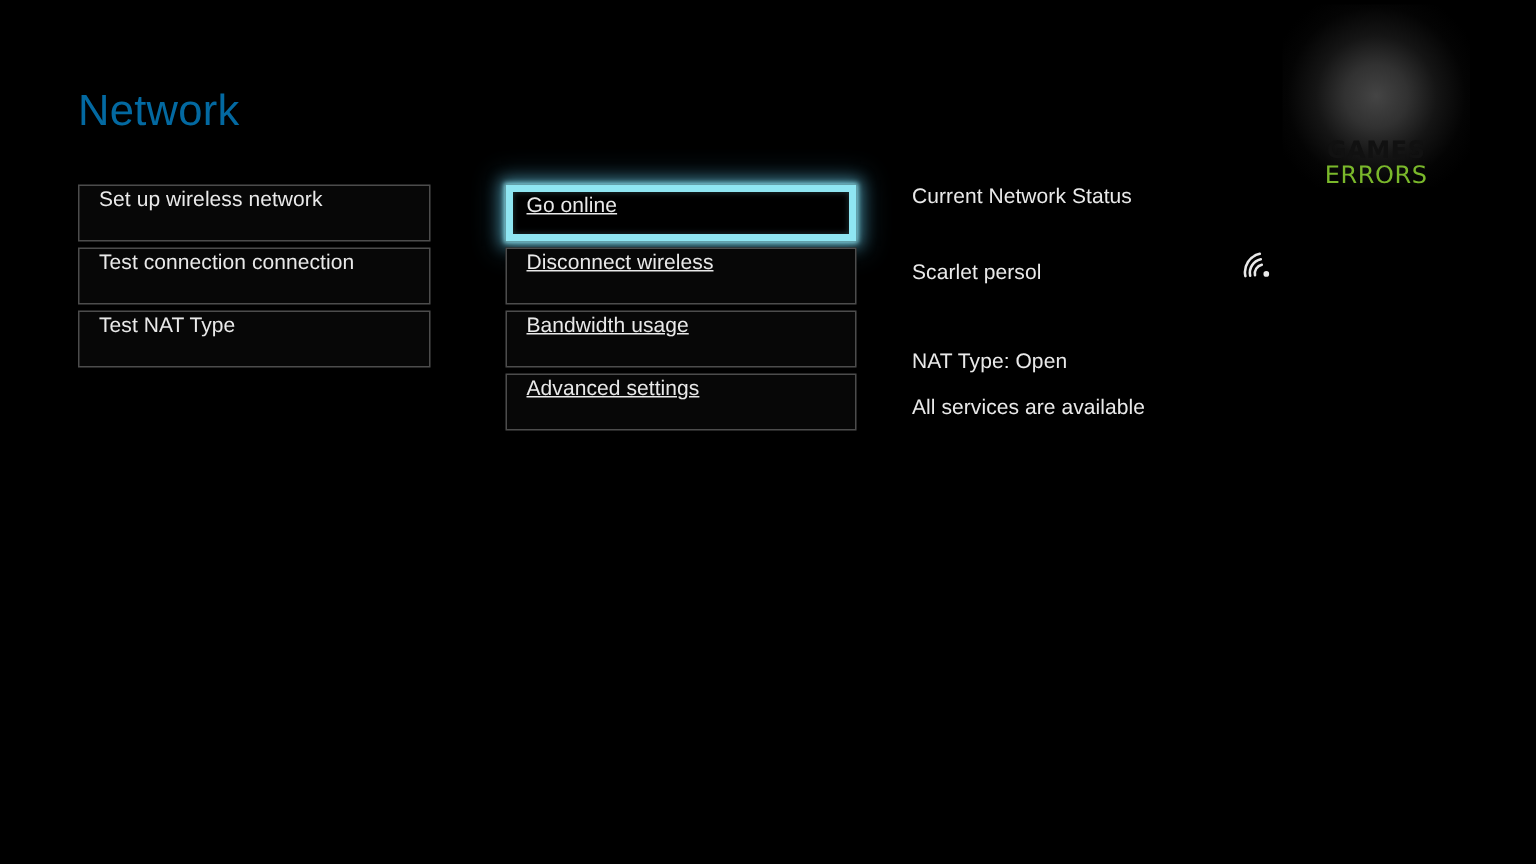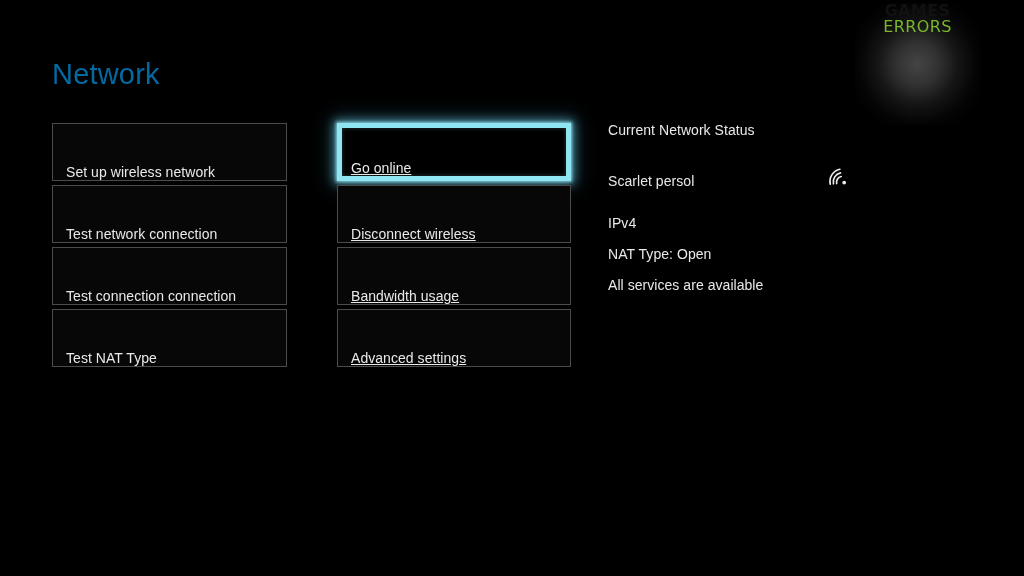--- a/index.html
+++ b/index.html
@@ -33,25 +33,25 @@
   .col {
     position: absolute;
     display: flex;
     flex-direction: column;
   }
   .col-left  { left: 52px;  top: 123px; width: 235px; }
   .col-mid   { left: 337px; top: 123px; width: 234px; text-decoration: underline; }
 
   .tile {
     box-sizing: border-box;
-    height: 58px;
+    height: 38px;
     border: 1px solid #4c4c4c;
     background: #070707;
     display: flex;
-    align-items: flex-end;
+    align-items: flex-start;
     padding-left: 13px;
     font-size: 14px;
     font-weight: 400;
     color: #e9e9e9;
     margin-bottom: 4px;
     letter-spacing: 0.05px;
   }
   .tile:last-child { margin-bottom: 0; }
 
   .tile.selected {
@@ -96,21 +96,21 @@
   .status-gap   { height: 17px; }
 
   
   .logo-wrap {
     position: absolute;
     left: 855px;
     top: 3px;
     width: 125px;
     height: 122px;
     display: flex;
-    align-items: flex-start;
+    align-items: flex-end;
     justify-content: center;
     background: radial-gradient(circle at 50% 50%,
                 rgba(72,72,72,0.95) 0%,
                 rgba(58,58,58,0.85) 24%,
                 rgba(38,38,38,0.55) 46%,
                 rgba(18,18,18,0.22) 68%,
                 rgba(0,0,0,0) 84%);
   }
   .logo {
     text-align: center;
@@ -131,23 +131,20 @@
   }
 </style>
 </head>
 <body>
 
 <div class="page-title">Network</div>
 
 <div class="col col-left">
   <div class="tile">
     <span>Set up wireless network</span>
-  </div>
-  <div class="tile">
-    <span>Test network connection</span>
   </div>
   <div class="tile">
     <span>Test connection connection</span>
   </div>
   <div class="tile">
     <span>Test NAT Type</span>
   </div>
 </div>
 
 <div class="col col-mid">
@@ -178,21 +175,20 @@
           <path d="M5.2 14.6 A9.2 9.2 0 0 1 14.4 5.4" stroke-width="1.7"></path>
           <path d="M8.4 15.0 A5.9 5.9 0 0 1 14.3 9.1" stroke-width="1.7"></path>
         </g>
         <circle cx="16.2" cy="14.6" r="1.9" fill="#e9e9e9"></circle>
       </svg>
     </span>
   </div>
 
   <div class="status-gap-1"></div>
 
-  <div class="status-line">IPv4</div>
 
   <div class="status-gap"></div>
 
   <div class="status-line">NAT Type: Open</div>
 
   <div class="status-gap"></div>
 
   <div class="status-line">All services are available</div>
 </div>
 

